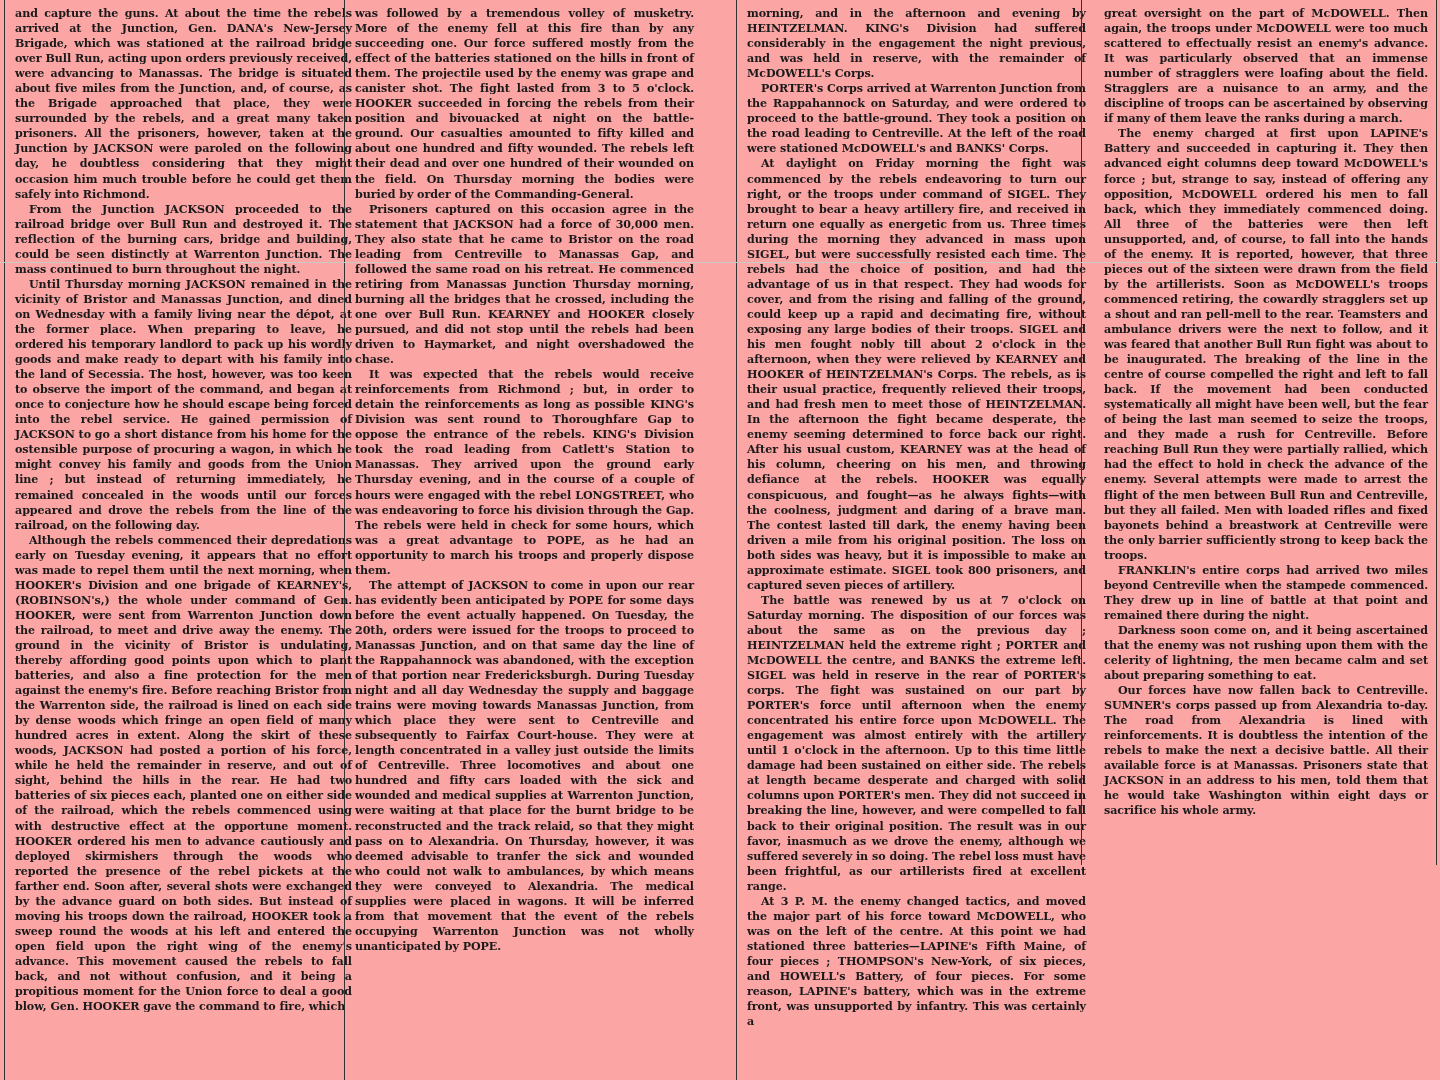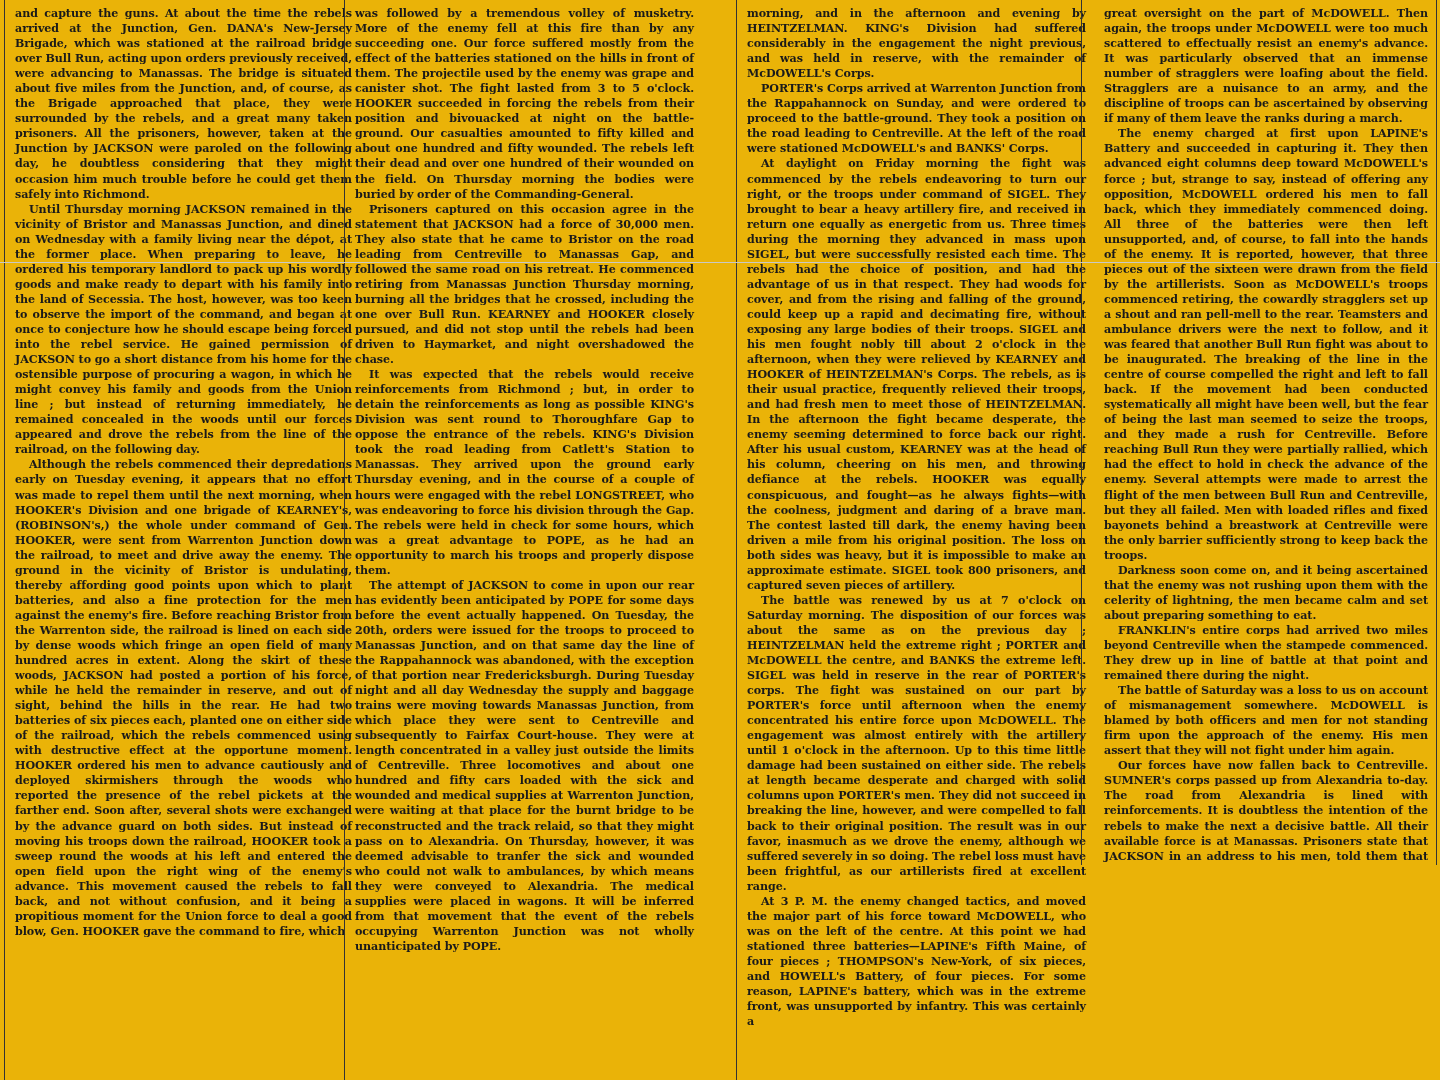--- a/index.html
+++ b/index.html
@@ -4,21 +4,21 @@
 <style>
   html, body { margin:0; padding:0; }
   body {
     width:1440px; height:1080px; overflow:hidden;
     background:#f4f4f2;
     font-family:"DejaVu Serif", "Liberation Serif", serif;
     color:#1a1a1a;
   }
   .page {
     position:relative; width:1440px; height:1080px;
-    background:#eab308;
+    background:#fca5a5;
   }
   .col {
     position:absolute; top:0; height:1080px;
     box-sizing:border-box;
     padding:6px 8px 0 10px;
     font-size:11.1px; line-height:15.05px;
     text-align:justify;
     overflow:hidden;
     font-weight:bold;
     letter-spacing:-0.05px;
@@ -30,43 +30,43 @@
   .col3 { left:736px; width:358px; border-left:1.5px solid #333; }
   .col4 { left:1081px; width:356px; border-left:1.5px solid #333; border-right:1.5px solid #333; height:865px;padding-left:22px; }
   .fold { position:absolute; left:0; width:1440px; height:1px; background:#c9c9c5; }
 </style>
 </head>
 <body>
 
 <div class="page">
   <div class="col col1">
     <p class="first">and capture the guns. At about the time the rebels arrived at the Junction, Gen. DANA's New-Jersey Brigade, which was stationed at the railroad bridge over Bull Run, acting upon orders previously received, were advancing to Manassas. The bridge is situated about five miles from the Junction, and, of course, as the Brigade approached that place, they were surrounded by the rebels, and a great many taken prisoners. All the prisoners, however, taken at the Junction by JACKSON were paroled on the following day, he doubtless considering that they might occasion him much trouble before he could get them safely into Richmond.</p>
+    <p>From the Junction JACKSON proceeded to the railroad bridge over Bull Run and destroyed it. The reflection of the burning cars, bridge and building, could be seen distinctly at Warrenton Junction. The mass continued to burn throughout the night.</p>
     <p>Until Thursday morning JACKSON remained in the vicinity of Bristor and Manassas Junction, and dined on Wednesday with a family living near the dépot, at the former place. When preparing to leave, he ordered his temporary landlord to pack up his wordly goods and make ready to depart with his family into the land of Secessia. The host, however, was too keen to observe the import of the command, and began at once to conjecture how he should escape being forced into the rebel service. He gained permission of JACKSON to go a short distance from his home for the ostensible purpose of procuring a wagon, in which he might convey his family and goods from the Union line ; but instead of returning immediately, he remained concealed in the woods until our forces appeared and drove the rebels from the line of the railroad, on the following day.</p>
     <p>Although the rebels commenced their depredations early on Tuesday evening, it appears that no effort was made to repel them until the next morning, when HOOKER's Division and one brigade of KEARNEY's, (ROBINSON's,) the whole under command of Gen. HOOKER, were sent from Warrenton Junction down the railroad, to meet and drive away the enemy. The ground in the vicinity of Bristor is undulating, thereby affording good points upon which to plant batteries, and also a fine protection for the men against the enemy's fire. Before reaching Bristor from the Warrenton side, the railroad is lined on each side by dense woods which fringe an open field of many hundred acres in extent. Along the skirt of these woods, JACKSON had posted a portion of his force, while he held the remainder in reserve, and out of sight, behind the hills in the rear. He had two batteries of six pieces each, planted one on either side of the railroad, which the rebels commenced using with destructive effect at the opportune moment. HOOKER ordered his men to advance cautiously and deployed skirmishers through the woods who reported the presence of the rebel pickets at the farther end. Soon after, several shots were exchanged by the advance guard on both sides. But instead of moving his troops down the railroad, HOOKER took a sweep round the woods at his left and entered the open field upon the right wing of the enemy's advance. This movement caused the rebels to fall back, and not without confusion, and it being a propitious moment for the Union force to deal a good blow, Gen. HOOKER gave the command to fire, which</p>
   </div>
 
   <div class="col col2">
     <p class="first">was followed by a tremendous volley of musketry. More of the enemy fell at this fire than by any succeeding one. Our force suffered mostly from the effect of the batteries stationed on the hills in front of them. The projectile used by the enemy was grape and canister shot. The fight lasted from 3 to 5 o'clock. HOOKER succeeded in forcing the rebels from their position and bivouacked at night on the battle-ground. Our casualties amounted to fifty killed and about one hundred and fifty wounded. The rebels left their dead and over one hundred of their wounded on the field. On Thursday morning the bodies were buried by order of the Commanding-General.</p>
     <p>Prisoners captured on this occasion agree in the statement that JACKSON had a force of 30,000 men. They also state that he came to Bristor on the road leading from Centreville to Manassas Gap, and followed the same road on his retreat. He commenced retiring from Manassas Junction Thursday morning, burning all the bridges that he crossed, including the one over Bull Run. KEARNEY and HOOKER closely pursued, and did not stop until the rebels had been driven to Haymarket, and night overshadowed the chase.</p>
     <p>It was expected that the rebels would receive reinforcements from Richmond ; but, in order to detain the reinforcements as long as possible KING's Division was sent round to Thoroughfare Gap to oppose the entrance of the rebels. KING's Division took the road leading from Catlett's Station to Manassas. They arrived upon the ground early Thursday evening, and in the course of a couple of hours were engaged with the rebel LONGSTREET, who was endeavoring to force his division through the Gap. The rebels were held in check for some hours, which was a great advantage to POPE, as he had an opportunity to march his troops and properly dispose them.</p>
     <p>The attempt of JACKSON to come in upon our rear has evidently been anticipated by POPE for some days before the event actually happened. On Tuesday, the 20th, orders were issued for the troops to proceed to Manassas Junction, and on that same day the line of the Rappahannock was abandoned, with the exception of that portion near Fredericksburgh. During Tuesday night and all day Wednesday the supply and baggage trains were moving towards Manassas Junction, from which place they were sent to Centreville and subsequently to Fairfax Court-house. They were at length concentrated in a valley just outside the limits of Centreville. Three locomotives and about one hundred and fifty cars loaded with the sick and wounded and medical supplies at Warrenton Junction, were waiting at that place for the burnt bridge to be reconstructed and the track relaid, so that they might pass on to Alexandria. On Thursday, however, it was deemed advisable to tranfer the sick and wounded who could not walk to ambulances, by which means they were conveyed to Alexandria. The medical supplies were placed in wagons. It will be inferred from that movement that the event of the rebels occupying Warrenton Junction was not wholly unanticipated by POPE.</p>
   </div>
 
   <div class="col col3">
     <p class="first">morning, and in the afternoon and evening by HEINTZELMAN. KING's Division had suffered considerably in the engagement the night previous, and was held in reserve, with the remainder of McDOWELL's Corps.</p>
-    <p>PORTER's Corps arrived at Warrenton Junction from the Rappahannock on Sunday, and were ordered to proceed to the battle-ground. They took a position on the road leading to Centreville. At the left of the road were stationed McDOWELL's and BANKS' Corps.</p>
+    <p>PORTER's Corps arrived at Warrenton Junction from the Rappahannock on Saturday, and were ordered to proceed to the battle-ground. They took a position on the road leading to Centreville. At the left of the road were stationed McDOWELL's and BANKS' Corps.</p>
     <p>At daylight on Friday morning the fight was commenced by the rebels endeavoring to turn our right, or the troops under command of SIGEL. They brought to bear a heavy artillery fire, and received in return one equally as energetic from us. Three times during the morning they advanced in mass upon SIGEL, but were successfully resisted each time. The rebels had the choice of position, and had the advantage of us in that respect. They had woods for cover, and from the rising and falling of the ground, could keep up a rapid and decimating fire, without exposing any large bodies of their troops. SIGEL and his men fought nobly till about 2 o'clock in the afternoon, when they were relieved by KEARNEY and HOOKER of HEINTZELMAN's Corps. The rebels, as is their usual practice, frequently relieved their troops, and had fresh men to meet those of HEINTZELMAN. In the afternoon the fight became desperate, the enemy seeming determined to force back our right. After his usual custom, KEARNEY was at the head of his column, cheering on his men, and throwing defiance at the rebels. HOOKER was equally conspicuous, and fought—as he always fights—with the coolness, judgment and daring of a brave man. The contest lasted till dark, the enemy having been driven a mile from his original position. The loss on both sides was heavy, but it is impossible to make an approximate estimate. SIGEL took 800 prisoners, and captured seven pieces of artillery.</p>
     <p>The battle was renewed by us at 7 o'clock on Saturday morning. The disposition of our forces was about the same as on the previous day ; HEINTZELMAN held the extreme right ; PORTER and McDOWELL the centre, and BANKS the extreme left. SIGEL was held in reserve in the rear of PORTER's corps. The fight was sustained on our part by PORTER's force until afternoon when the enemy concentrated his entire force upon McDOWELL. The engagement was almost entirely with the artillery until 1 o'clock in the afternoon. Up to this time little damage had been sustained on either side. The rebels at length became desperate and charged with solid columns upon PORTER's men. They did not succeed in breaking the line, however, and were compelled to fall back to their original position. The result was in our favor, inasmuch as we drove the enemy, although we suffered severely in so doing. The rebel loss must have been frightful, as our artillerists fired at excellent range.</p>
     <p>At 3 P. M. the enemy changed tactics, and moved the major part of his force toward McDOWELL, who was on the left of the centre. At this point we had stationed three batteries—LAPINE's Fifth Maine, of four pieces ; THOMPSON's New-York, of six pieces, and HOWELL's Battery, of four pieces. For some reason, LAPINE's battery, which was in the extreme front, was unsupported by infantry. This was certainly a</p>
   </div>
 
   <div class="col col4">
     <p class="first">great oversight on the part of McDOWELL. Then again, the troops under McDOWELL were too much scattered to effectually resist an enemy's advance. It was particularly observed that an immense number of stragglers were loafing about the field. Stragglers are a nuisance to an army, and the discipline of troops can be ascertained by observing if many of them leave the ranks during a march.</p>
     <p>The enemy charged at first upon LAPINE's Battery and succeeded in capturing it. They then advanced eight columns deep toward McDOWELL's force ; but, strange to say, instead of offering any opposition, McDOWELL ordered his men to fall back, which they immediately commenced doing. All three of the batteries were then left unsupported, and, of course, to fall into the hands of the enemy. It is reported, however, that three pieces out of the sixteen were drawn from the field by the artillerists. Soon as McDOWELL's troops commenced retiring, the cowardly stragglers set up a shout and ran pell-mell to the rear. Teamsters and ambulance drivers were the next to follow, and it was feared that another Bull Run fight was about to be inaugurated. The breaking of the line in the centre of course compelled the right and left to fall back. If the movement had been conducted systematically all might have been well, but the fear of being the last man seemed to seize the troops, and they made a rush for Centreville. Before reaching Bull Run they were partially rallied, which had the effect to hold in check the advance of the enemy. Several attempts were made to arrest the flight of the men between Bull Run and Centreville, but they all failed. Men with loaded rifles and fixed bayonets behind a breastwork at Centreville were the only barrier sufficiently strong to keep back the troops.</p>
+    <p>FRANKLIN's entire corps had arrived two miles beyond Centreville when the stampede commenced. They drew up in line of battle at that point and remained there during the night.</p>
     <p>Darkness soon come on, and it being ascertained that the enemy was not rushing upon them with the celerity of lightning, the men became calm and set about preparing something to eat.</p>
-    <p>FRANKLIN's entire corps had arrived two miles beyond Centreville when the stampede commenced. They drew up in line of battle at that point and remained there during the night.</p>
-    <p>The battle of Saturday was a loss to us on account of mismanagement somewhere. McDOWELL is blamed by both officers and men for not standing firm upon the approach of the enemy. His men assert that they will not fight under him again.</p>
     <p>Our forces have now fallen back to Centreville. SUMNER's corps passed up from Alexandria to-day. The road from Alexandria is lined with reinforcements. It is doubtless the intention of the rebels to make the next a decisive battle. All their available force is at Manassas. Prisoners state that JACKSON in an address to his men, told them that he would take Washington within eight days or sacrifice his whole army.</p>
 
   </div>
 
   <div class="fold" style="top:262px"></div>
 </div>
 
 </body></html>

